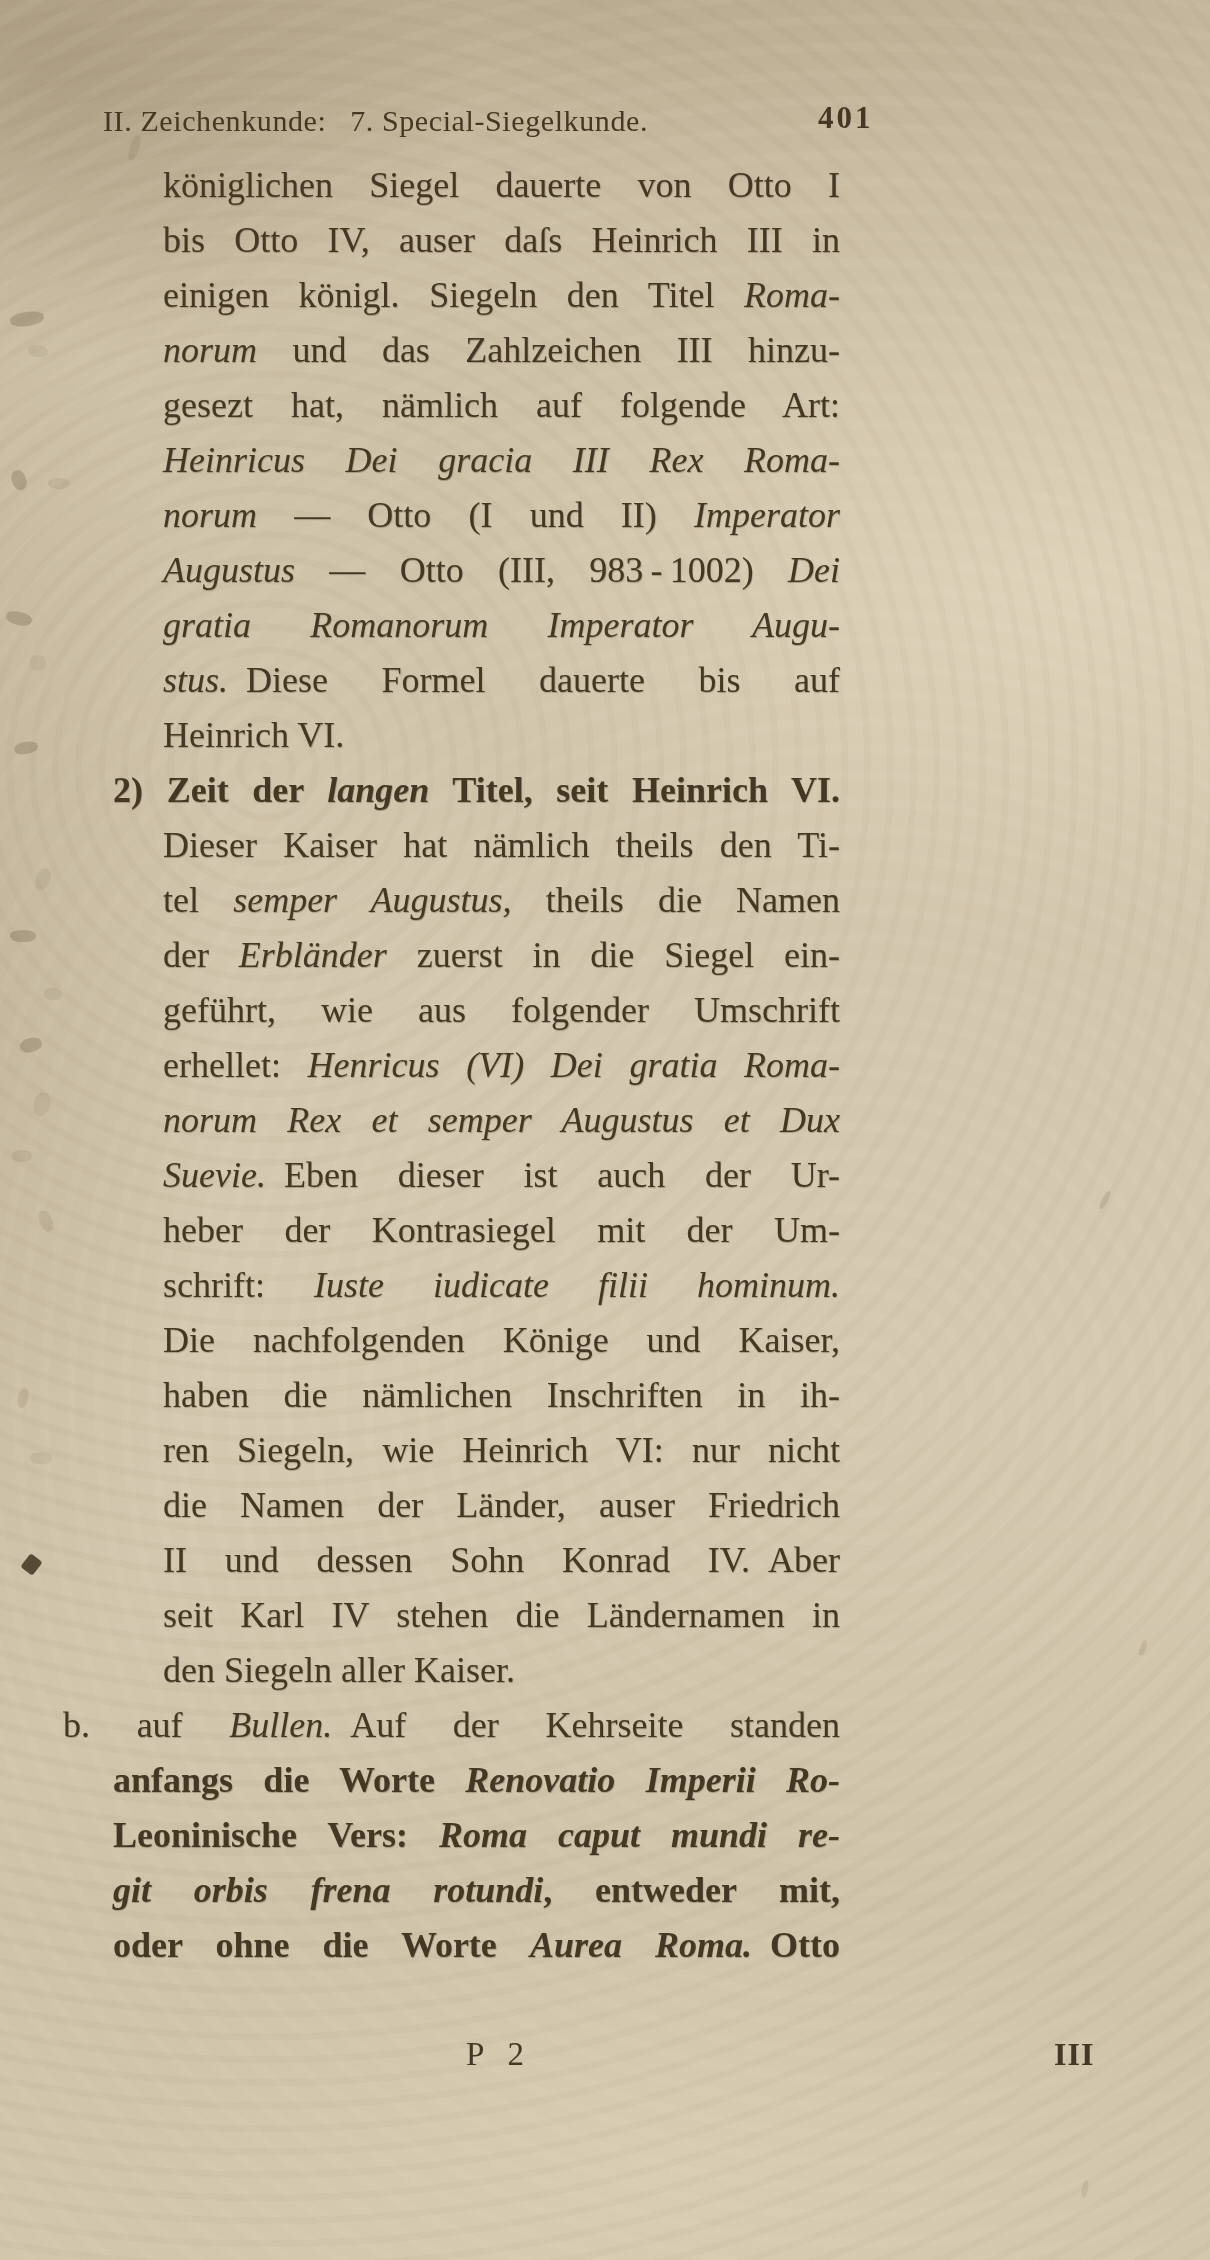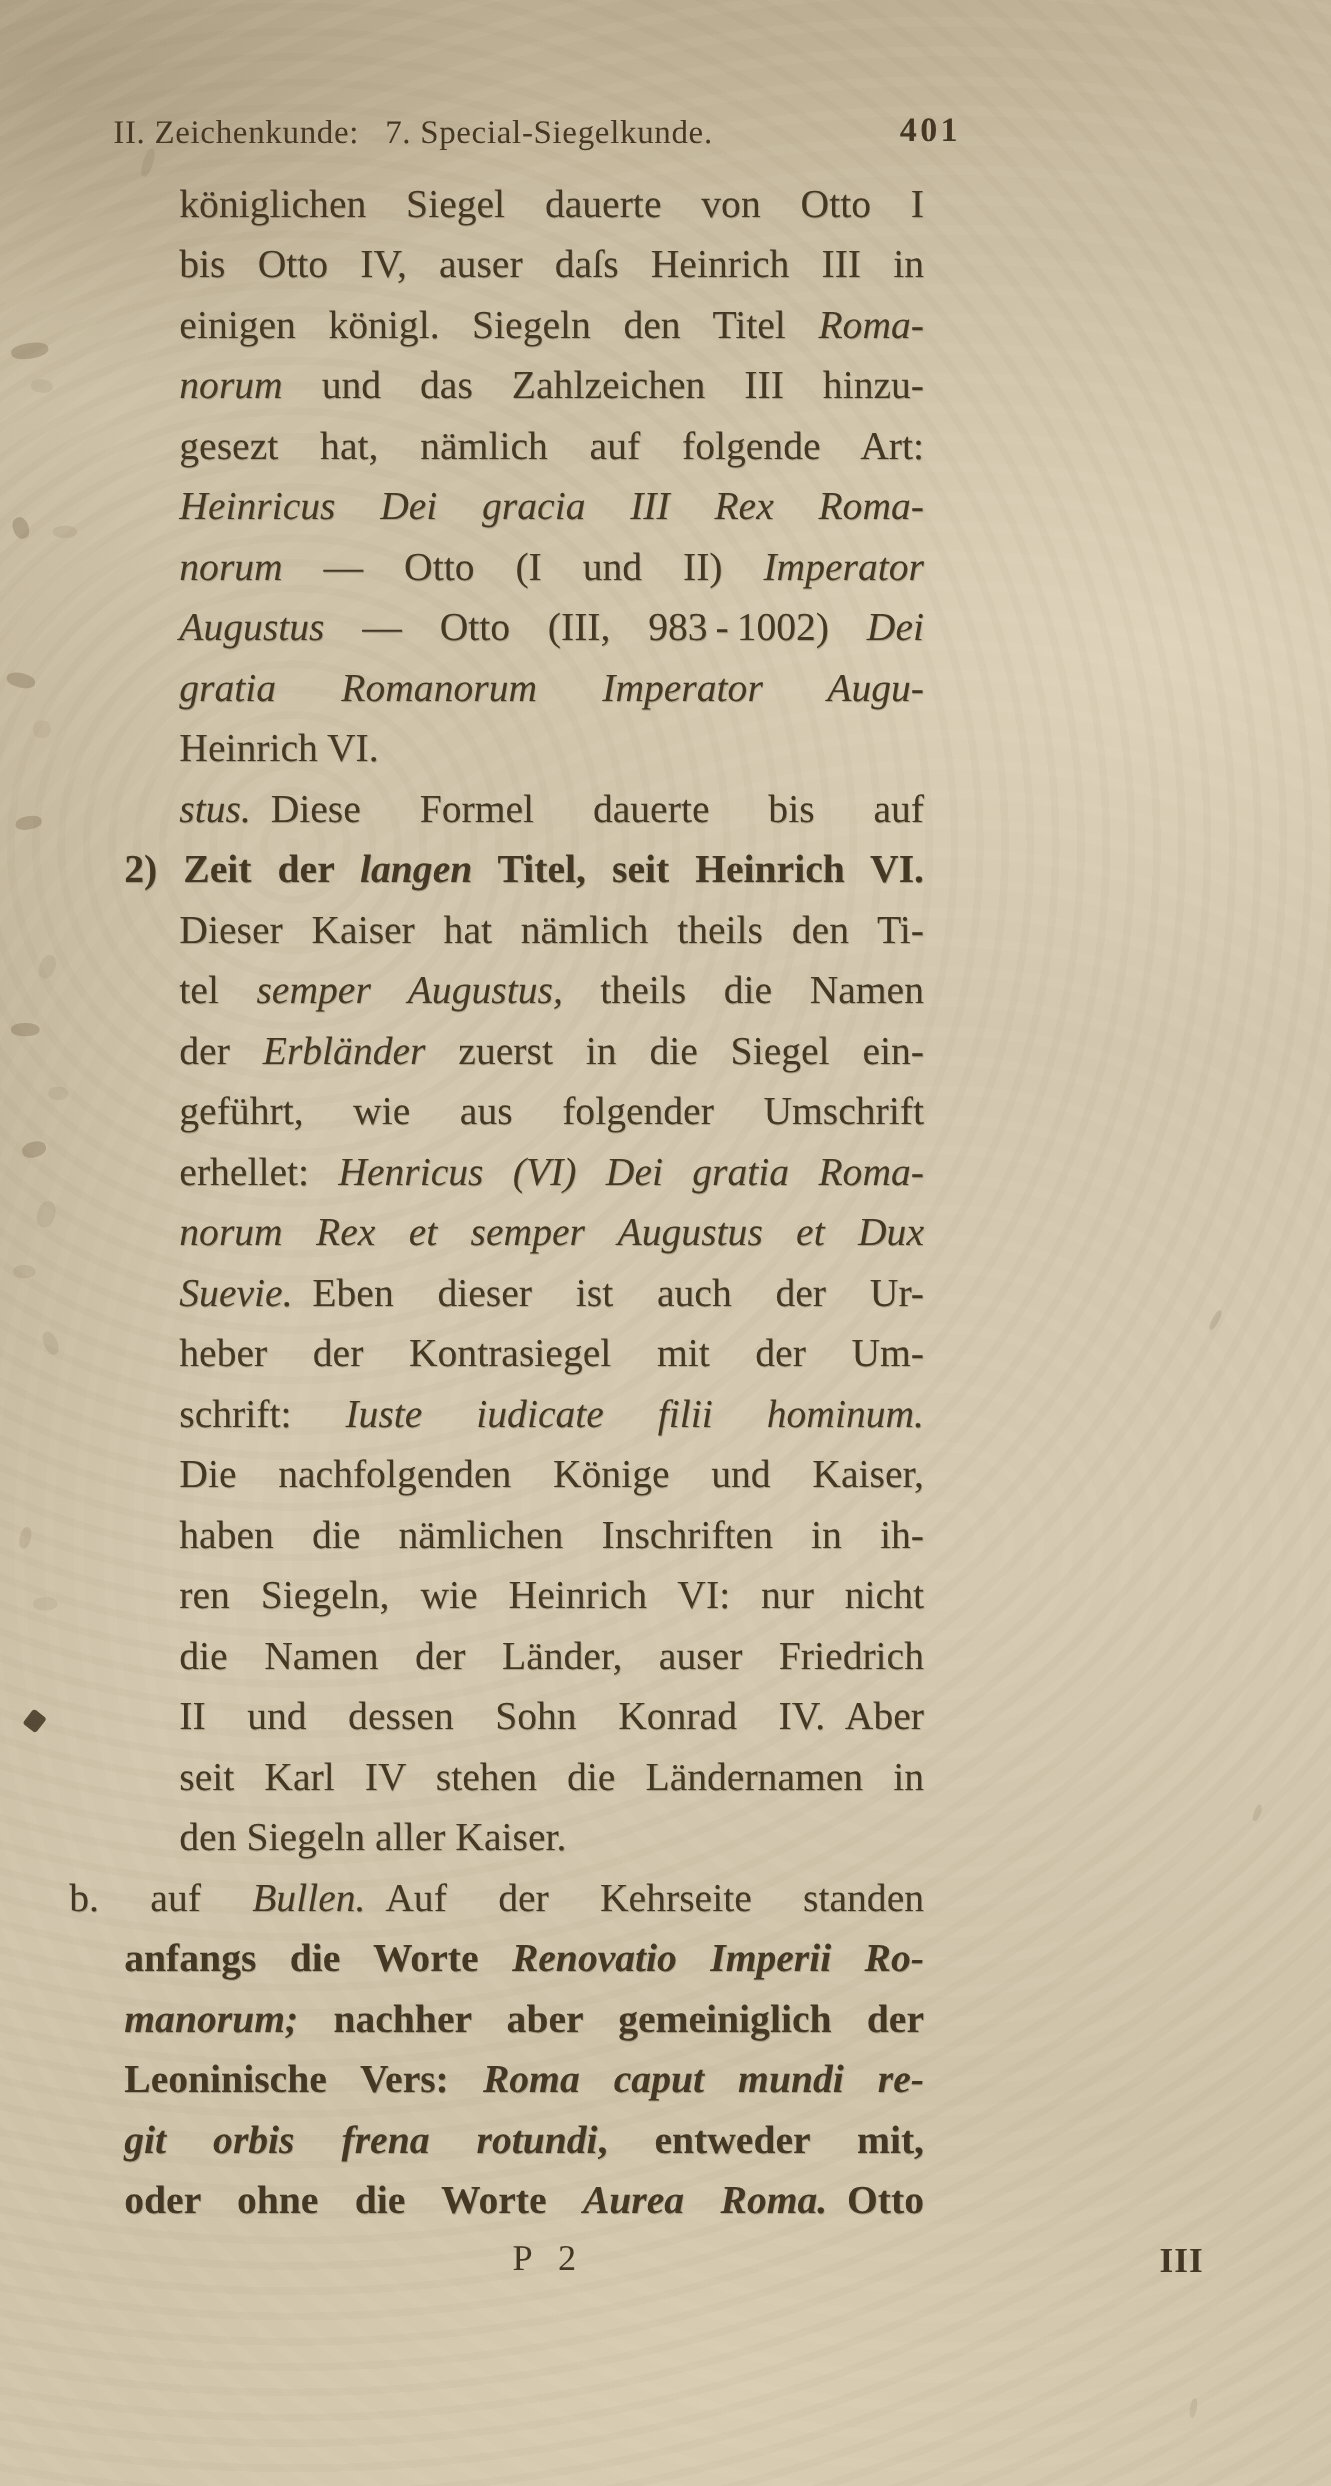--- a/index.html
+++ b/index.html
@@ -80,41 +80,40 @@
 <div class="text-body">
     <div class="line main j"><span class="ro">königlichen Siegel dauerte von Otto I</span></div>
     <div class="line main j"><span class="ro">bis Otto IV, auser daſs Heinrich III in</span></div>
     <div class="line main j"><span class="ro">einigen königl. Siegeln den Titel </span><span class="it">Roma-</span></div>
     <div class="line main j"><span class="it">norum</span><span class="ro"> und das Zahlzeichen III hinzu-</span></div>
     <div class="line main j"><span class="ro">gesezt hat, nämlich auf folgende Art:</span></div>
     <div class="line main j"><span class="it">Heinricus Dei gracia III Rex Roma-</span></div>
     <div class="line main j"><span class="it">norum</span><span class="ro"> — Otto (I und II) </span><span class="it">Imperator</span></div>
     <div class="line main j"><span class="it">Augustus</span><span class="ro"> — Otto (III, 983 - 1002) </span><span class="it">Dei</span></div>
     <div class="line main j"><span class="it">gratia Romanorum Imperator Augu-</span></div>
+    <div class="line main j"><span class="it">stus.</span><span class="ro"> Diese Formel dauerte bis auf</span></div>
     <div class="line main"><span class="ro">Heinrich VI.</span></div>
-    <div class="line main j"><span class="it">stus.</span><span class="ro"> Diese Formel dauerte bis auf</span></div>
     <div class="line sub j"><span class="ro">2) Zeit der </span><span class="it">langen</span><span class="ro"> Titel, seit Heinrich VI.</span></div>
     <div class="line main j"><span class="ro">Dieser Kaiser hat nämlich theils den Ti-</span></div>
     <div class="line main j"><span class="ro">tel </span><span class="it">semper Augustus,</span><span class="ro"> theils die Namen</span></div>
     <div class="line main j"><span class="ro">der </span><span class="it">Erbländer</span><span class="ro"> zuerst in die Siegel ein-</span></div>
     <div class="line main j"><span class="ro">geführt, wie aus folgender Umschrift</span></div>
     <div class="line main j"><span class="ro">erhellet: </span><span class="it">Henricus (VI) Dei gratia Roma-</span></div>
     <div class="line main j"><span class="it">norum Rex et semper Augustus et Dux</span></div>
     <div class="line main j"><span class="it">Suevie.</span><span class="ro"> Eben dieser ist auch der Ur-</span></div>
     <div class="line main j"><span class="ro">heber der Kontrasiegel mit der Um-</span></div>
     <div class="line main j"><span class="ro">schrift: </span><span class="it">Iuste iudicate filii hominum.</span></div>
     <div class="line main j"><span class="ro">Die nachfolgenden Könige und Kaiser,</span></div>
     <div class="line main j"><span class="ro">haben die nämlichen Inschriften in ih-</span></div>
     <div class="line main j"><span class="ro">ren Siegeln, wie Heinrich VI: nur nicht</span></div>
     <div class="line main j"><span class="ro">die Namen der Länder, auser Friedrich</span></div>
     <div class="line main j"><span class="ro">II und dessen Sohn Konrad IV. Aber</span></div>
     <div class="line main j"><span class="ro">seit Karl IV stehen die Ländernamen in</span></div>
     <div class="line main"><span class="ro">den Siegeln aller Kaiser.</span></div>
     <div class="line markerb j"><span class="ro">b. auf </span><span class="it">Bullen.</span><span class="ro"> Auf der Kehrseite standen</span></div>
     <div class="line sub j"><span class="ro">anfangs die Worte </span><span class="it">Renovatio Imperii Ro-</span></div>
-    <div class="line sub j"><span class="it">manorum;</span><span class="ro"> nachher aber gemeiniglich der</span></div>
     <div class="line sub j"><span class="ro">Leoninische Vers: </span><span class="it">Roma caput mundi re-</span></div>
     <div class="line sub j"><span class="it">git orbis frena rotundi</span><span class="ro">, entweder mit,</span></div>
     <div class="line sub j"><span class="ro">oder ohne die Worte </span><span class="it">Aurea Roma.</span><span class="ro"> Otto</span></div>
   </div>
 
 <div class="footer-signature">P 2</div>
 <div class="footer-catchword">III</div>
 
 </body></html>

